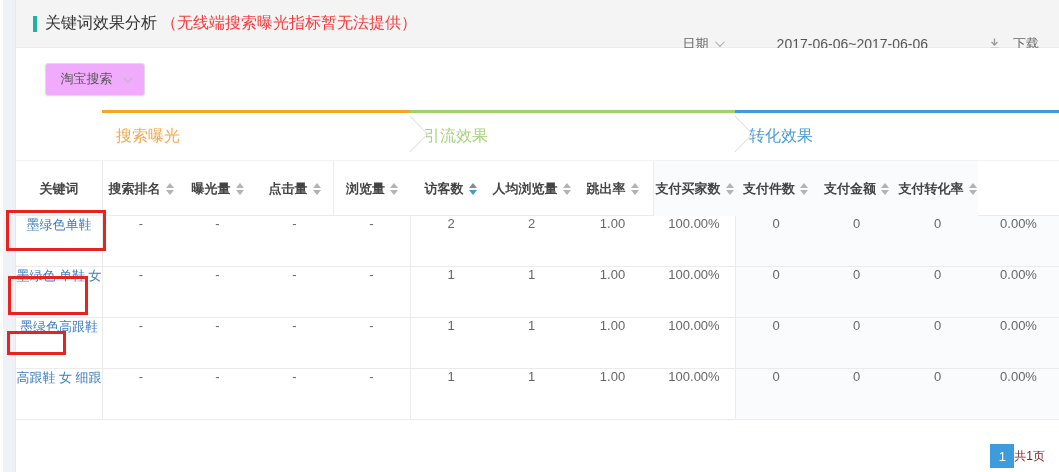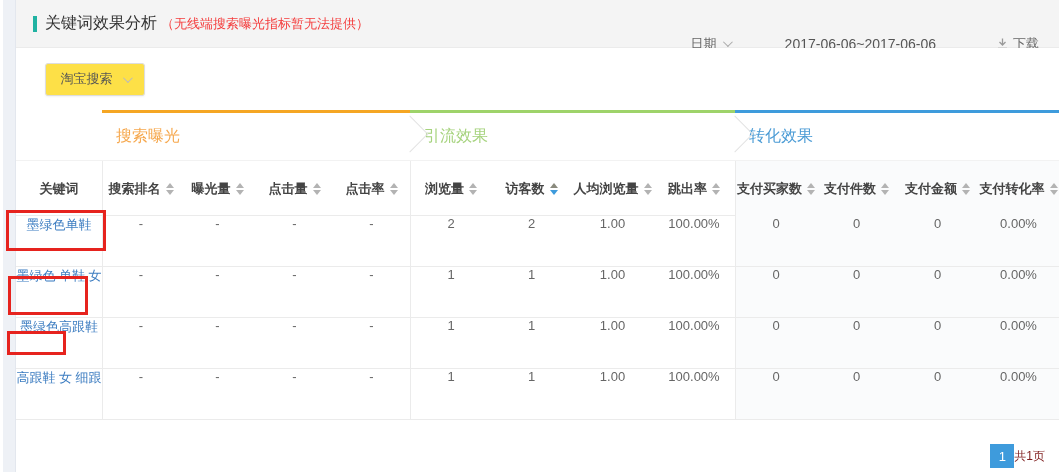--- a/index.html
+++ b/index.html
@@ -9,31 +9,31 @@
 
   
   .left-strip { width:16px; height:100%; background:#eef1f6; border-left:3px solid #fff; border-right:1px solid #e3e7ee; flex:0 0 16px; }
 
   .content { flex:1; display:flex; flex-direction:column; }
 
   
   .panel-header { height:48px; background:#f4f4f4; border-bottom:1px solid #ebebeb; display:flex; align-items:center; padding:0 20px 0 17px; }
   .accent-bar { width:4px; height:16px; background:#20b2a2; margin-right:8px; flex:0 0 4px; }
   .panel-title { font-size:16px; font-weight:normal; color:#333; }
-  .panel-subtitle { font-size:13px; color:#f43c3c; margin-left:4px; }
+  .panel-subtitle { font-size:16px; color:#f43c3c; margin-left:4px; }
   .header-right { margin-left:auto; display:flex; align-items:center;margin-top:40px; }
   .date-label { font-size:13px; color:#666; display:flex; align-items:center; }
   .chevron { display:inline-block; width:7px; height:7px; border-right:1px solid #aaa; border-bottom:1px solid #aaa; transform:rotate(45deg) translateY(-2px); margin-left:6px; }
   .date-range { font-size:14px; color:#555; margin:0 60px 0 55px; }
-  .download { font-size:13px; color:#666; display:flex; align-items:center; cursor:pointer; }
+  .download { font-size:13px; color:#666; display:flex; align-items:center; cursor:pointer;gap:8px; }
   .download svg { margin-right:4px; }
 
   
   .toolbar { height:62px; background:#fff; display:flex; align-items:center; padding-left:29px; }
-  .select-box { width:100px; height:33px; background:#fde047; border:1px solid #ddd; border-radius:3px; box-shadow:0 1px 2px rgba(0,0,0,0.05); display:flex; align-items:center; justify-content:center; font-size:13px; color:#555; cursor:pointer; }
+  .select-box { width:100px; height:33px; background:#f0abfc; border:1px solid #ddd; border-radius:3px; box-shadow:0 1px 2px rgba(0,0,0,0.05); display:flex; align-items:center; justify-content:center; font-size:13px; color:#555; cursor:pointer; }
   .select-box .chevron { border-color:#bbb; margin-left:10px; }
 
   
   .table { width:1043px; }
   .group-row { position:relative; height:50px; display:grid; grid-template-columns:86px 308px 325px 324px; }
   .group-cell { border-top:3px solid transparent; display:flex; align-items:center; padding-left:14px; font-size:16px; }
   .g-search { border-top-color:#f5a623; color:#f6a84e; }
   .g-traffic { border-top-color:#9ed36a; color:#a6d37e; }
   .g-convert { border-top-color:#3e9bdc; color:#4a9bd5; }
   .group-chev { position:absolute; top:11px; width:26px; height:26px; border-top:1px solid #e3e3e3; border-right:1px solid #e3e3e3; transform:rotate(45deg); }
@@ -132,27 +132,20 @@
               <i class="down"></i>
             </span>
           </div>
         <div class="th">
             <span>点击量</span>
             <span class="sort">
               <i class="up"></i>
               <i class="down"></i>
             </span>
           </div>
-        <div class="th">
-            <span>点击率</span>
-            <span class="sort">
-              <i class="up"></i>
-              <i class="down"></i>
-            </span>
-          </div>
         <div class="th gsep">
             <span>浏览量</span>
             <span class="sort">
               <i class="up"></i>
               <i class="down"></i>
             </span>
           </div>
         <div class="th">
             <span>访客数</span>
             <span class="sort desc">

